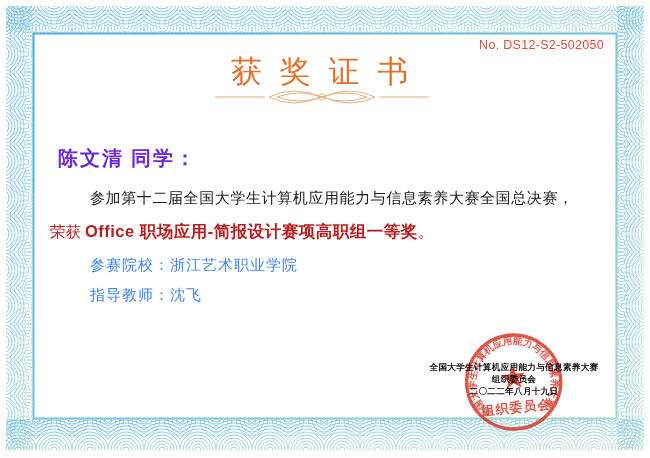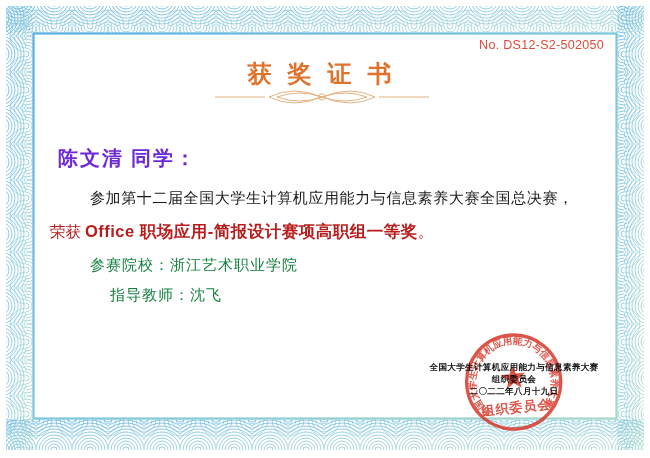--- a/index.html
+++ b/index.html
@@ -10,22 +10,22 @@
   }
   .border-svg { position:absolute; left:0; top:0; z-index:0; }
   .content { position:absolute; inset:0; z-index:1; }
 
   .cert-number {
     position:absolute; top:38px; right:40px;
     font-family:"Liberation Sans", sans-serif;
     font-size:12.5px; color:#E24A39; letter-spacing:0.3px;
   }
   .title {
-    position:absolute; top:58px; left:0; right:0; text-align:center;
-    font-size:24px; font-weight:bold; color:#E0722C; letter-spacing:5px;
+    position:absolute; top:51px; left:0; right:0; text-align:center;
+    font-size:31px; font-weight:normal; color:#E0722C; letter-spacing:5px;
     font-family:"Liberation Serif", serif;
   }
   .divider { position:absolute; top:88px; left:0; right:0; text-align:center; }
 
   .recipient {
     position:absolute; top:145px; left:58px;
     font-size:20px; font-weight:bold; color:#6d28d9; letter-spacing:2px;
   }
   .body-line1 {
     position:absolute; top:189px; left:90px;
@@ -33,24 +33,24 @@
   }
   .body-line2 {
     position:absolute; top:221px; left:50px;
     font-size:15.5px; color:#b91c1c; white-space:nowrap;
   }
   .body-line2 .award {
     font-family:"Liberation Sans", sans-serif;
     font-weight:bold; font-size:16.5px; letter-spacing:0.5px;
   }
   .school-line, .teacher-line {
-    position:absolute; left:90px; font-size:15px; color:#15803d; letter-spacing:1px;
+    position:absolute; left:90px; font-size:15px; color:#3b82f6; letter-spacing:1px;
   }
   .school-line { top:256px; }
-  .teacher-line { top:286px;margin-left:20px; }
+  .teacher-line { top:286px; }
 
   .logo-box { position:absolute; left:76px; top:348px; }
   .org-left {
     position:absolute; left:120px; top:351px;
     font-family:"Liberation Sans", sans-serif;
     font-size:8.4px; font-weight:600; color:#222222; line-height:9.4px;
     letter-spacing:0.2px; white-space:nowrap;
   }
   .org-right {
     position:absolute; left:406px; top:362px; width:216px; text-align:center;

